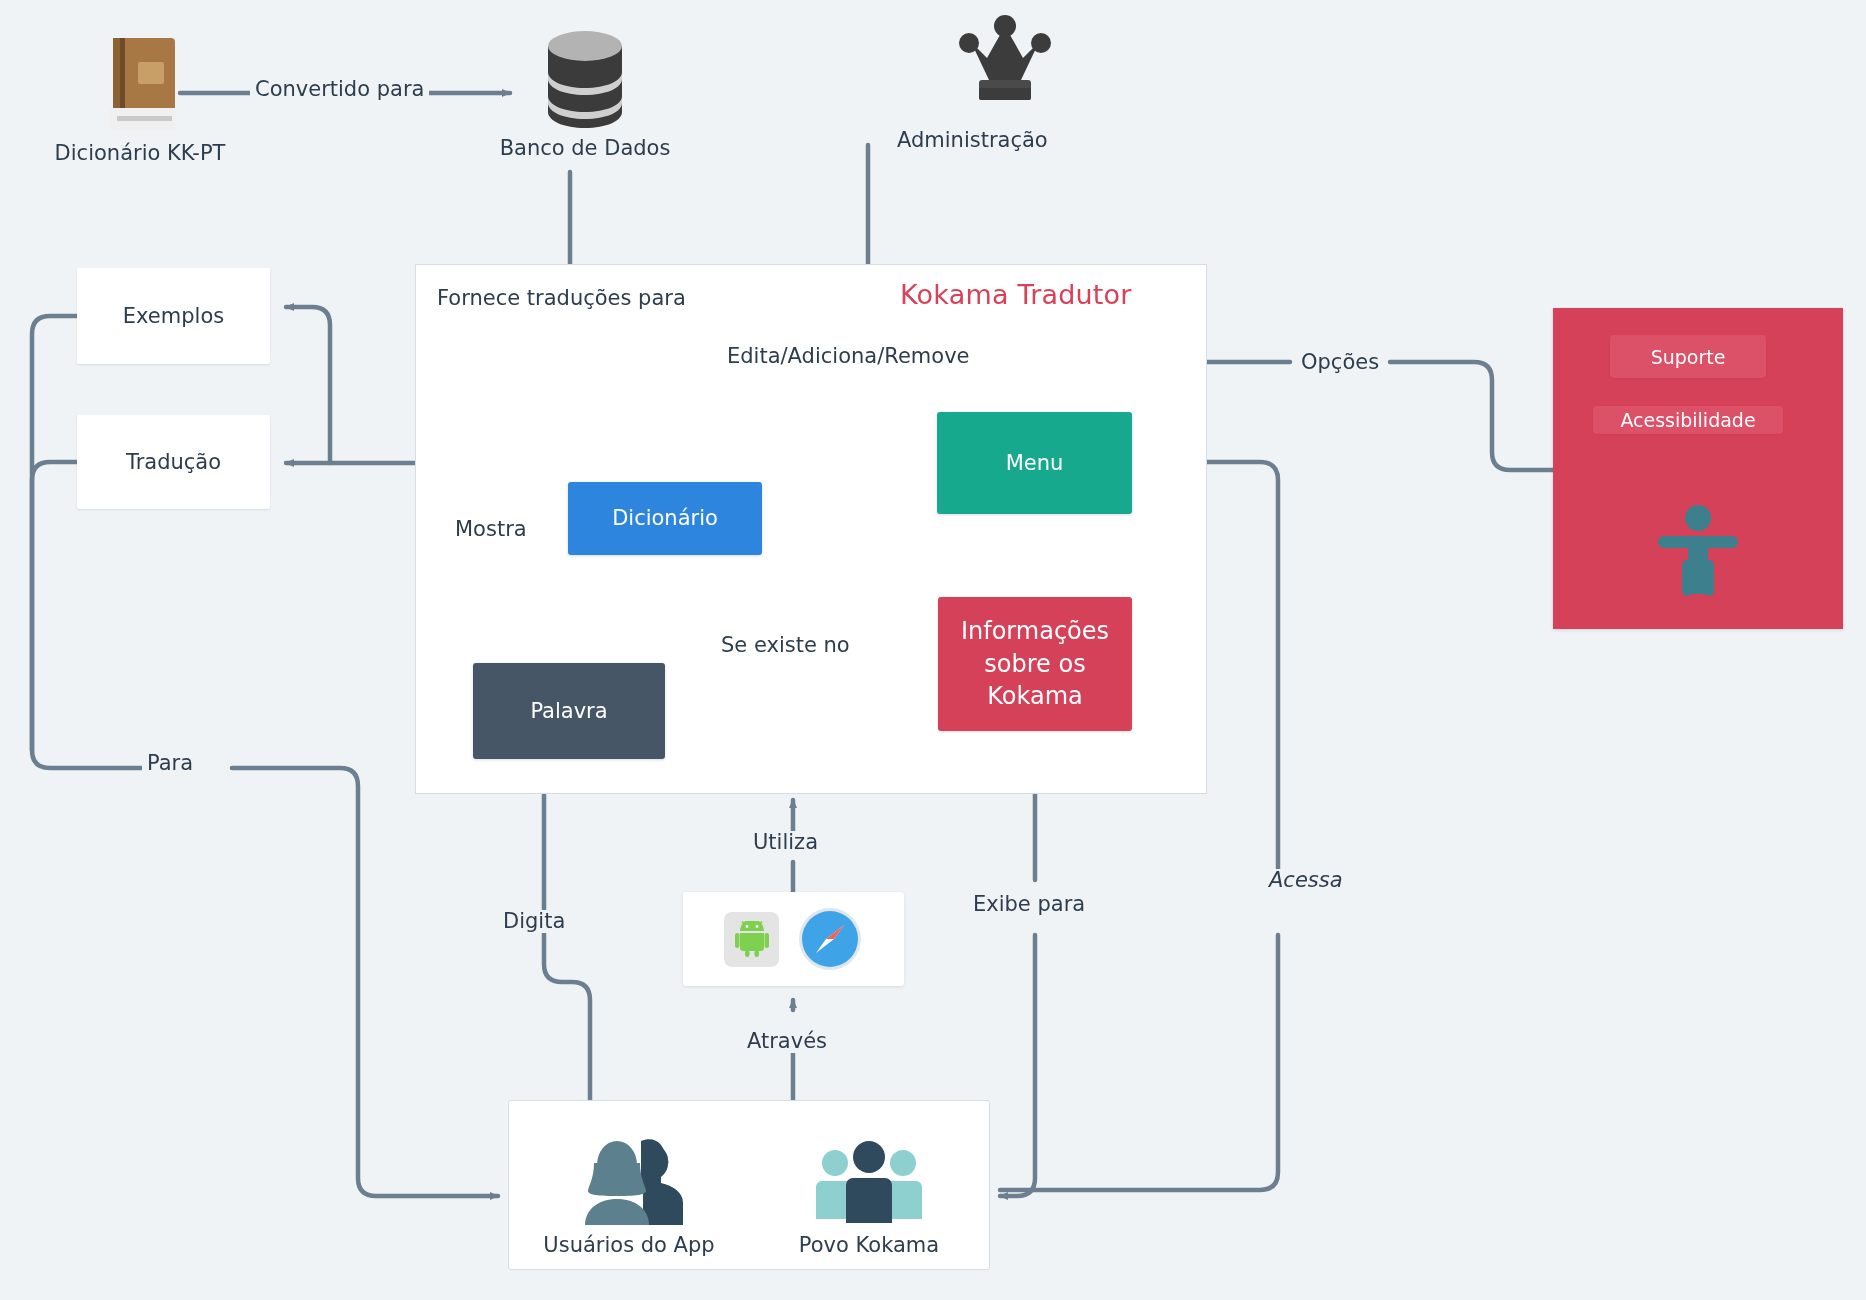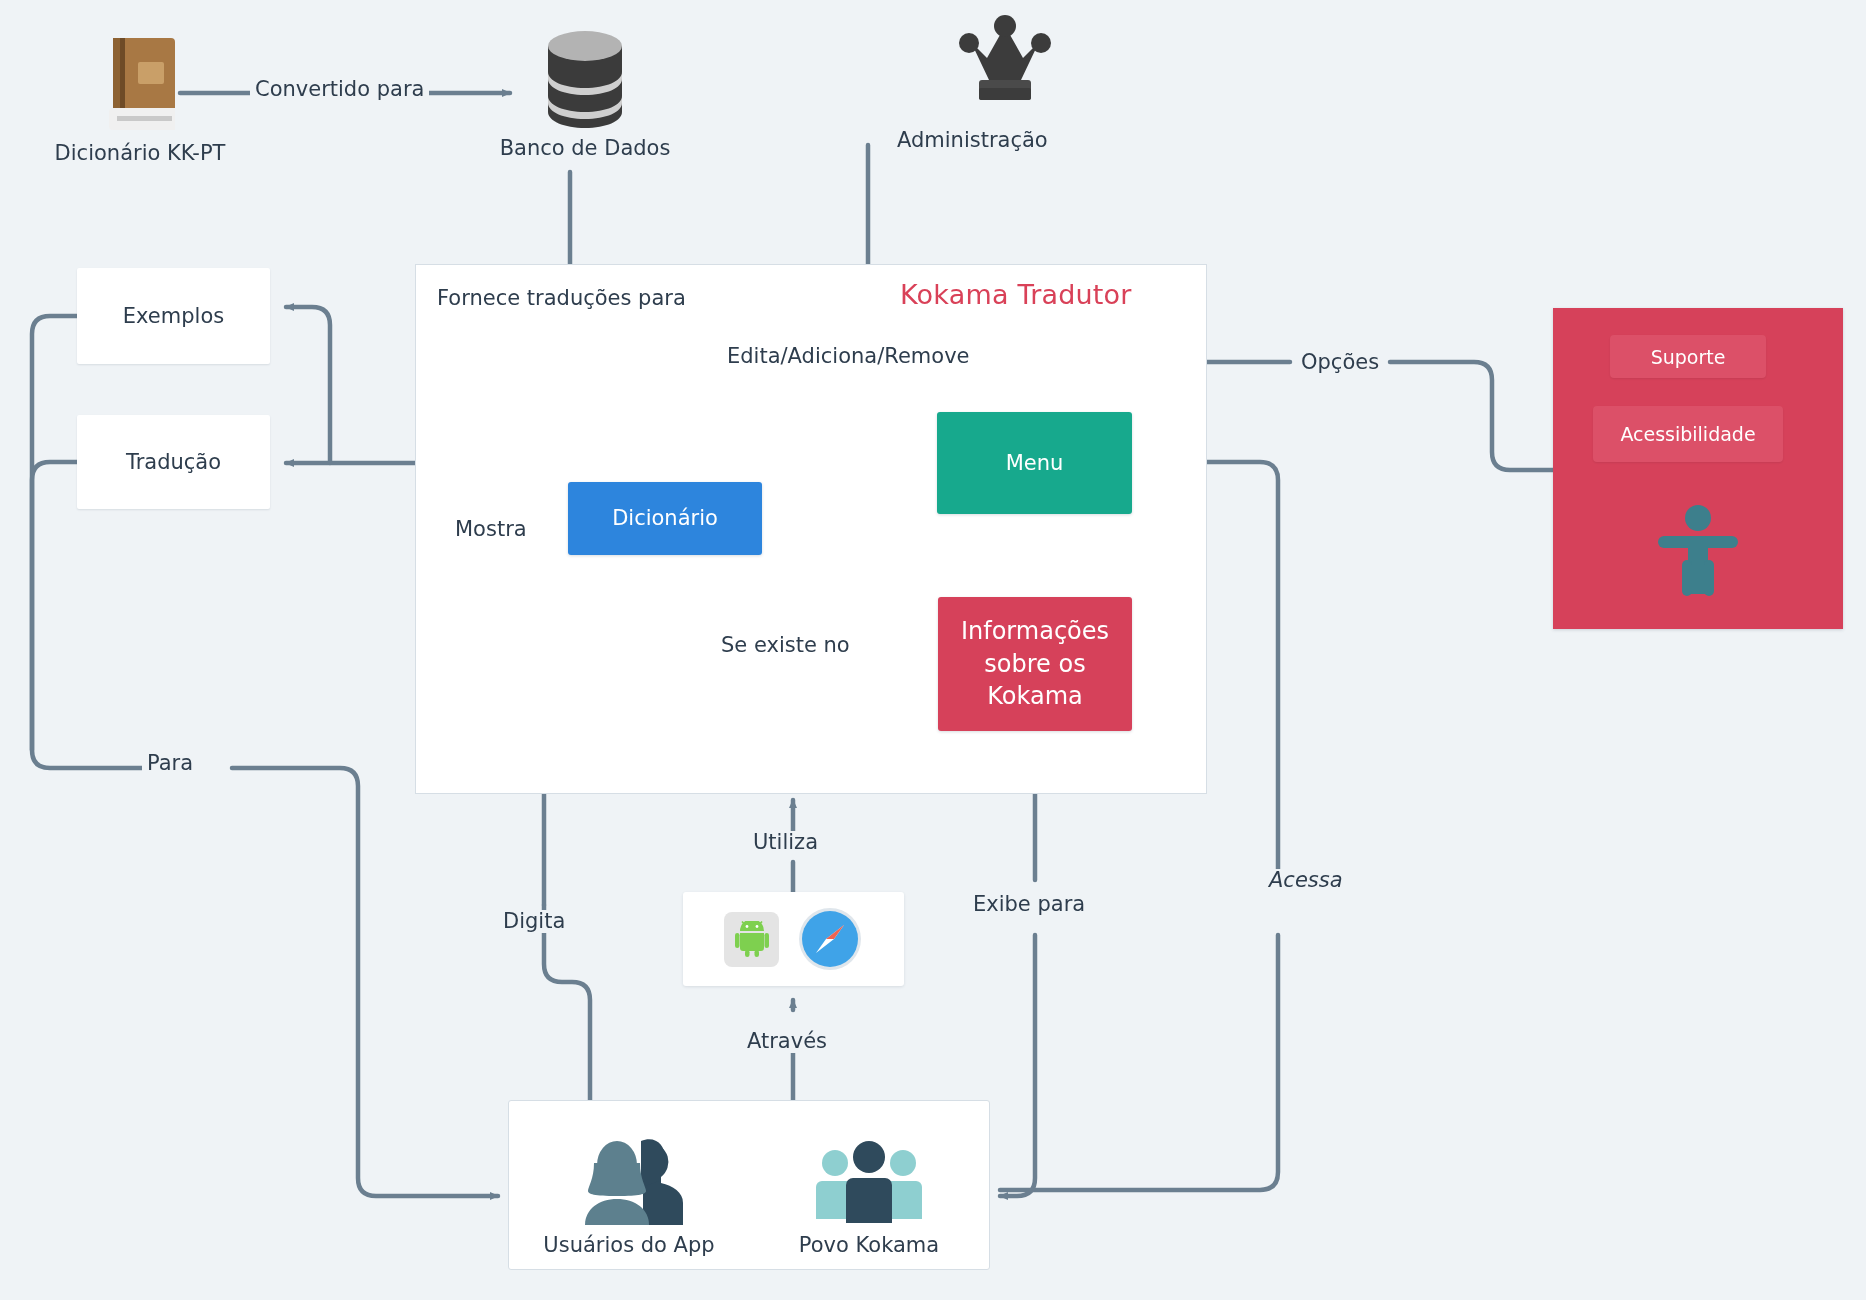--- a/index.html
+++ b/index.html
@@ -50,21 +50,21 @@
   .support-panel{
     left:1553px;top:308px;width:290px;height:321px;background:#d6415a;
     box-shadow:0 1px 3px rgba(40,60,80,.18);
   }
   .support-btn{
     position:absolute;background:#dc5068;border-radius:4px;color:#fff;
     display:flex;align-items:center;justify-content:center;font-size:19px;
     box-shadow:0 1px 2px rgba(0,0,0,.08);
   }
   .btn-suporte{left:57px;top:27px;width:156px;height:43px;}
-  .btn-acess{left:40px;top:98px;width:190px;height:56px;}
+  .btn-acess{left:40px;top:98px;width:190px;height:28px;}
   .accessibility-icon{position:absolute;left:50%;top:196px;transform:translateX(-50%);}
 
   
   .device-panel{
     left:683px;top:892px;width:221px;height:94px;background:#fff;border-radius:3px;
     box-shadow:0 1px 3px rgba(40,60,80,.12);
     display:flex;align-items:center;justify-content:center;gap:18px;
   }
   .android-tile{width:55px;height:55px;background:#e4e4e4;border-radius:8px;
                 display:flex;align-items:center;justify-content:center;}
@@ -185,20 +185,23 @@
 
   <div class="node wbox examples">
     <span>Exemplos</span>
   </div>
   <div class="node wbox translation">
     <span>Tradução</span>
   </div>
 
   <div class="node cbox dictionary">
     <span>Dicionário</span>
+  </div>
+  <div class="node cbox word">
+    <span>Palavra</span>
   </div>
   <div class="node cbox menu">
     <span>Menu</span>
   </div>
   <div class="node cbox kokama-info">
     <span>Informações sobre os Kokama</span>
   </div>
 
   <div class="node support-panel">
     <div class="support-btn btn-suporte">

